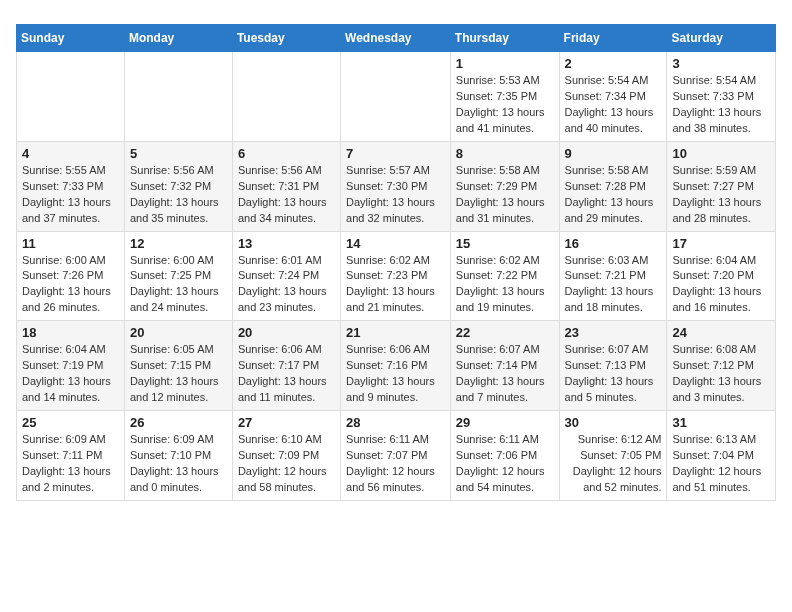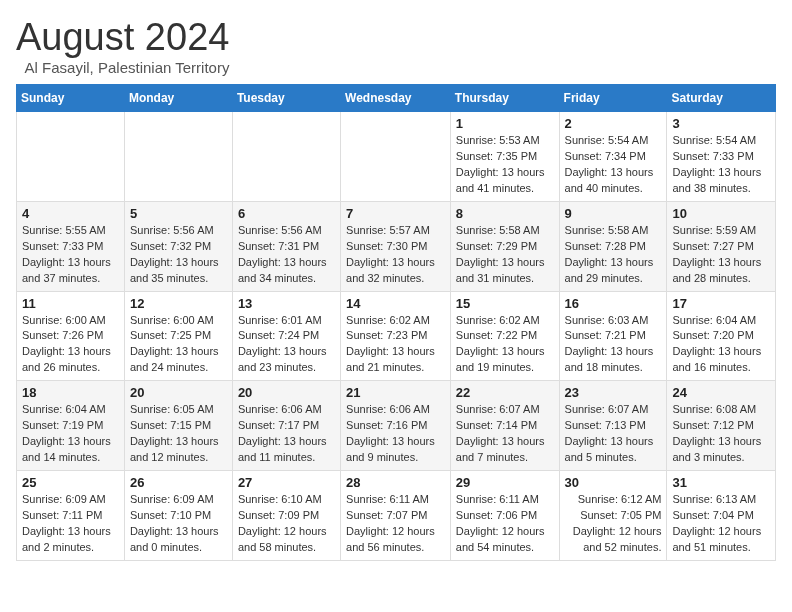--- a/index.html
+++ b/index.html
@@ -90,24 +90,20 @@
       background: #f5f5f5;
     }
     tbody td.empty-cell {
       background: #f0f0f0;
     }
   </style>
 </head>
 <body>
 
 <div class="header">
-  <div class="title-block">
-    <div class="month-title">August 2024</div>
-    <div class="location-title">Al Fasayil, Palestinian Territory</div>
-  </div>
 </div>
 
 <table>
   <thead>
     <tr>
     <th>Sunday</th>
         <th>Monday</th>
         <th>Tuesday</th>
         <th>Wednesday</th>
         <th>Thursday</th>

